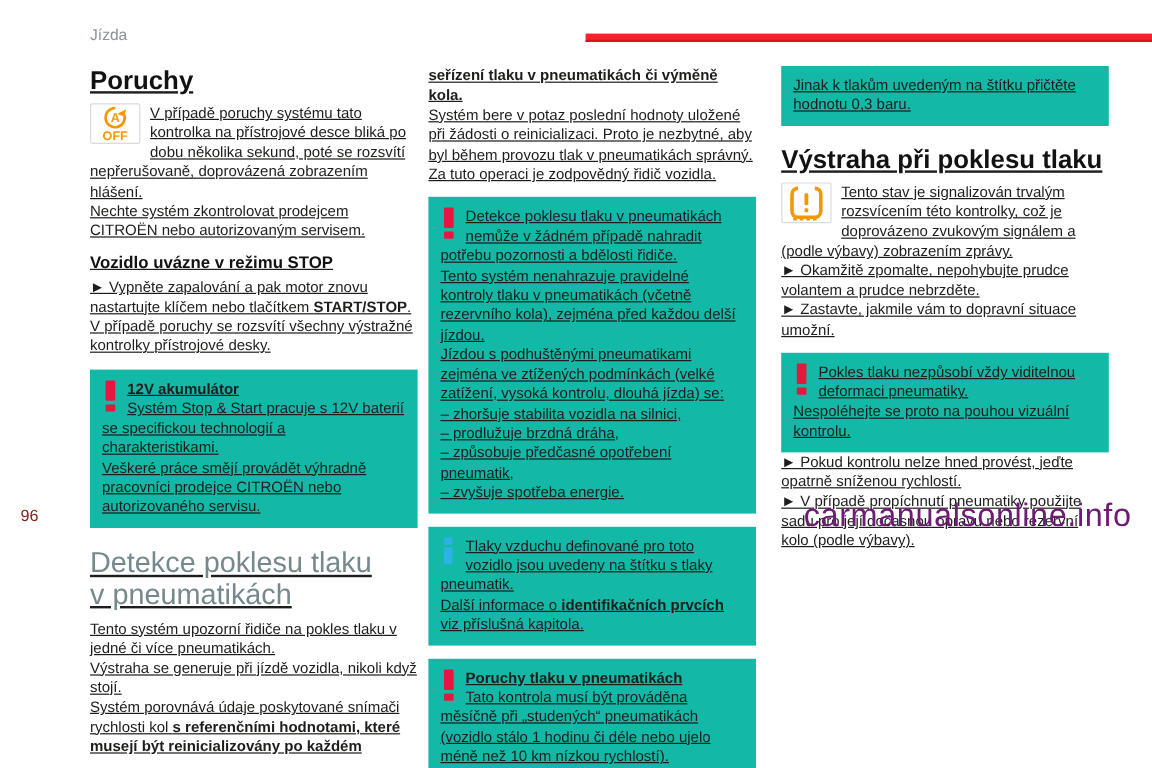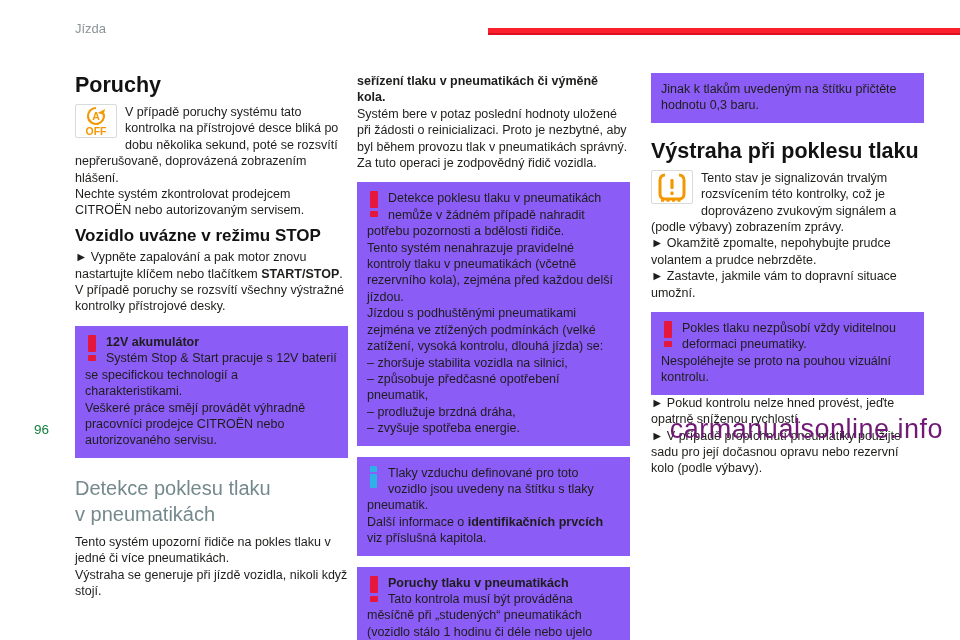--- a/index.html
+++ b/index.html
@@ -3,52 +3,52 @@
 <meta charset="utf-8">
 <style>
   * { margin:0; padding:0; box-sizing:border-box; }
   html,body { width:960px; height:640px; overflow:hidden; background:#ffffff;
     font-family:"Liberation Sans", sans-serif; }
   #page { position:relative; width:960px; height:450px; background:#fff; color:#1d1d1b; }
 
   .running-head { position:absolute; left:75px; top:21px; font-size:13px; color:#8a9496; }
   .red-bar { position:absolute; left:488px; right:0; top:28px; height:7px; background:#fa212c; border-bottom:2px solid #e01020; }
 
-  .col { position:absolute; top:73px; width:273px; font-size:12.5px; line-height:16.4px; color:#1d1d1b; }
+  .col { position:absolute; top:55px; width:273px; font-size:12.5px; line-height:16.4px; color:#1d1d1b;text-decoration:underline; }
   #col1 { left:75px; }
   #col2 { left:357px; }
   #col3 { left:651px; }
 
   h1.sec { font-size:21.5px; line-height:24px; font-weight:bold; color:#121212; margin-bottom:7px; }
-  h2.sec-muted { font-size:20px; line-height:26px; font-weight:normal; color:#75898c;
+  h2.sec-muted { font-size:24px; line-height:26px; font-weight:normal; color:#75898c;
     margin-top:17px; margin-bottom:7px; white-space:pre-line; }
-  h3.sub { font-size:17px; font-weight:bold; color:#121212; margin-top:9px; margin-bottom:5px; }
+  h3.sub { font-size:14px; font-weight:bold; color:#121212; margin-top:9px; margin-bottom:5px; }
   .col p { margin:0; }
   .gap-s { margin-top:2px; }
 
-  .box { background:#8b5cf6; padding:8px 10px 9px 10px; margin-top:11px; overflow:hidden; }
+  .box { background:#14b8a6; padding:8px 10px 9px 10px; margin-top:11px; overflow:hidden; }
   .box .title { font-weight:bold; }
 
   
   .picto { float:left; width:42px; height:34px; margin-right:8px; background:#fff;
     border:1px solid #d8dbdc; border-radius:2px; display:flex; align-items:center; justify-content:center; }
 
   
   .excl { float:left; width:9px; height:30px; margin:1px 10px 0 2px; display:flex;
     flex-direction:column; align-items:center; }
   .excl .bar { width:8px; height:17px; background:#e5173e; border-radius:1px; }
   .excl .dot { width:8px; height:6px; background:#e5173e; margin-top:3px; border-radius:1px; }
 
   
   .info-i { float:left; width:8px; height:28px; margin:1px 11px 0 2px; display:flex;
     flex-direction:column; align-items:center; }
   .info-i .tick { width:7px; height:6px; background:#2cb2e6; border-radius:1px; }
   .info-i .stem { width:7px; height:14px; background:#2cb2e6; margin-top:2px; border-radius:1px; }
 
-  .page-number { position:absolute; left:34px; bottom:13px; font-size:13.5px; color:#15803d; }
+  .page-number { position:absolute; left:17px; bottom:13px; font-size:13.5px; color:#7f1d1d; }
   .watermark { position:absolute; right:17px; bottom:5px; font-size:27px; color:#701a75; letter-spacing:0.5px; }
 
   b { font-weight:bold; }
 </style>
 </head>
 <body>
 
 <div id="page">
 
   <div class="running-head">Jízda</div>
@@ -81,38 +81,39 @@
         </span>
       <p class="title">12V akumulátor</p>
       <p>Systém Stop &amp; Start pracuje s 12V baterií se specifickou technologií a charakteristikami.</p>
       <p>Veškeré práce smějí provádět výhradně pracovníci prodejce CITROËN nebo autorizovaného servisu.</p>
     </div>
 
     <h2 class="sec-muted">Detekce poklesu tlaku
 v pneumatikách</h2>
     <p>Tento systém upozorní řidiče na pokles tlaku v jedné či více pneumatikách.</p>
     <p>Výstraha se generuje při jízdě vozidla, nikoli když stojí.</p>
+    <p><span>Systém porovnává údaje poskytované snímači rychlosti kol </span><b>s referenčními hodnotami, které musejí být reinicializovány po každém</b></p>
   </div>
 
   <div class="col" id="col2">
     <p><b>seřízení tlaku v pneumatikách či výměně kola.</b></p>
     <p>Systém bere v potaz poslední hodnoty uložené při žádosti o reinicializaci. Proto je nezbytné, aby byl během provozu tlak v pneumatikách správný.</p>
     <p>Za tuto operaci je zodpovědný řidič vozidla.</p>
 
     <div class="box">
       <span class="excl">
           <span class="bar"></span>
           <span class="dot"></span>
         </span>
       <p>Detekce poklesu tlaku v pneumatikách nemůže v žádném případě nahradit potřebu pozornosti a bdělosti řidiče.</p>
       <p>Tento systém nenahrazuje pravidelné kontroly tlaku v pneumatikách (včetně rezervního kola), zejména před každou delší jízdou.</p>
       <p>Jízdou s podhuštěnými pneumatikami zejména ve ztížených podmínkách (velké zatížení, vysoká kontrolu, dlouhá jízda) se:</p>
       <p>– zhoršuje stabilita vozidla na silnici,</p>
+      <p>– prodlužuje brzdná dráha,</p>
       <p>– způsobuje předčasné opotřebení pneumatik,</p>
-      <p>– prodlužuje brzdná dráha,</p>
       <p>– zvyšuje spotřeba energie.</p>
     </div>
 
     <div class="box">
       <span class="info-i">
           <span class="tick"></span>
           <span class="stem"></span>
         </span>
       <p>Tlaky vzduchu definované pro toto vozidlo jsou uvedeny na štítku s tlaky pneumatik.</p>
       <p><span>Další informace o </span><b>identifikačních prvcích</b><span> viz příslušná kapitola.</span></p>

